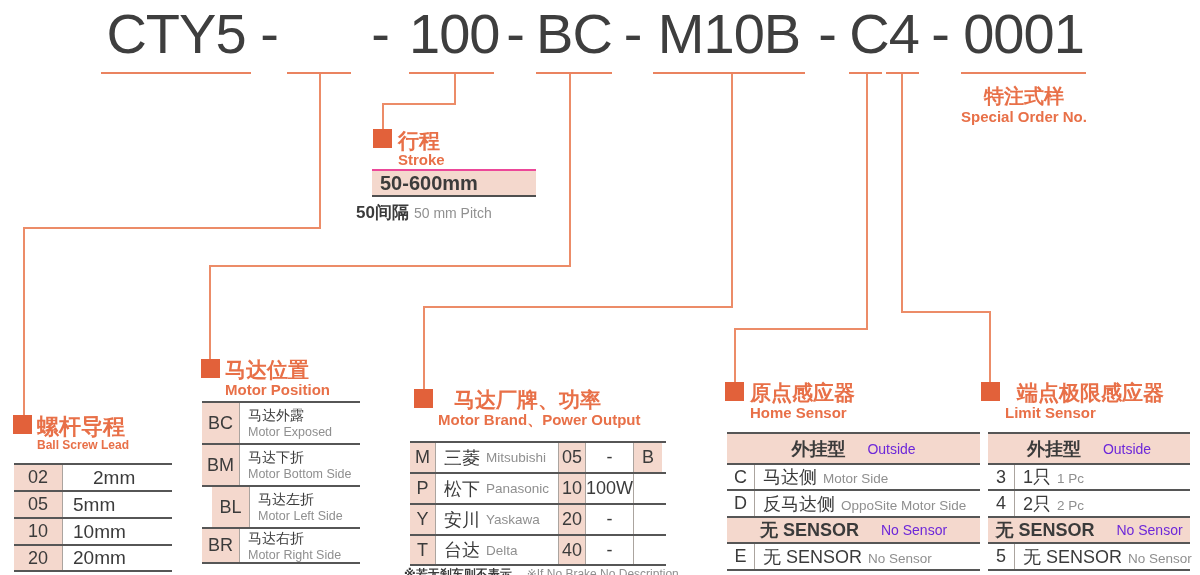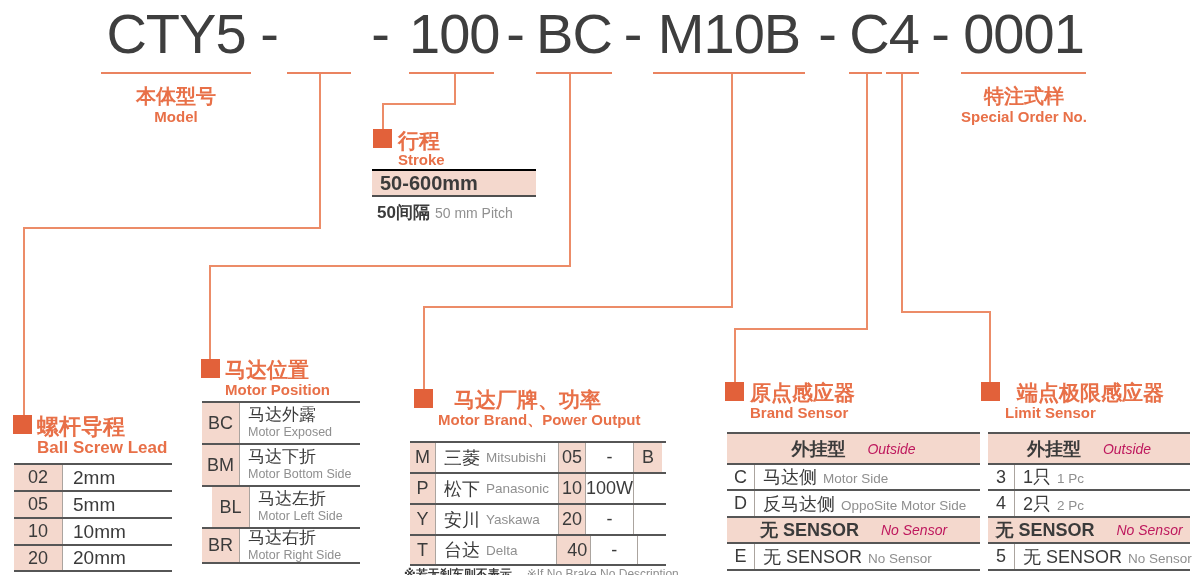--- a/index.html
+++ b/index.html
@@ -14,41 +14,41 @@
   .hline{position:absolute;height:2px;background:#EC8C68;}
   .sq{position:absolute;width:19px;height:19px;background:#E2613A;}
   
   .cnh{position:absolute;font-size:21px;font-weight:bold;color:#E87048;white-space:nowrap;}
   .enh{position:absolute;font-size:15px;font-weight:bold;color:#E87048;white-space:nowrap;}
   .lblwrap{position:absolute;text-align:center;}
   .lblcn{font-size:20px;font-weight:bold;color:#E87048;line-height:24px;}
   .lblen{font-size:15px;font-weight:bold;color:#E87048;line-height:18px;}
   
   .strokebox{position:absolute;left:372px;top:169px;width:156px;height:24px;background:#F4D8CD;
-             border-top:2px solid #000000;border-bottom:2px solid #4F4F4F;
+             border-top:2px solid #ec4899;border-bottom:2px solid #4F4F4F;
              line-height:24px;padding-left:8px;font-size:20px;font-weight:bold;color:#3B3B3B;box-sizing:content-box;}
-  .pitch{position:absolute;left:377px;top:201px;white-space:nowrap;}
+  .pitch{position:absolute;left:356px;top:201px;white-space:nowrap;}
   .pitch .cn{font-size:17px;font-weight:bold;color:#3B3B3B;}
   .pitch .en{font-size:14px;color:#909090;margin-left:5px;}
   
   .tbl{position:absolute;border-top:2px solid #565656;box-sizing:border-box;}
   .trow{display:flex;border-bottom:2px solid #565656;align-items:center;box-sizing:border-box;}
   .code{flex:0 0 auto;align-self:stretch;display:flex;align-items:center;justify-content:center;
         background:#F4D8CD;border-right:1px solid #ABA49F;font-size:18px;font-weight:500;color:#3B3B3B;}
   .code.white{background:#fff;}
   .val{padding-left:10px;font-size:19px;font-weight:500;color:#3B3B3B;white-space:nowrap;}
   .desc2{padding-left:8px;line-height:1;}
-  .desc2 .cn{display:block;font-size:17px;font-weight:500;color:#3B3B3B;line-height:19px;font-family:Liberation Mono, monospace;}
+  .desc2 .cn{display:block;font-size:14px;font-weight:500;color:#3B3B3B;line-height:19px;}
   .desc2 .en{display:block;font-size:12.5px;color:#8F8F8F;line-height:15px;}
   .inlinedesc{padding-left:8px;white-space:nowrap;}
   .inlinedesc .cn{font-size:18px;font-weight:500;color:#3B3B3B;}
   .inlinedesc .en{font-size:13.5px;color:#8F8F8F;margin-left:6px;}
   .band{justify-content:center;background:#F4D8CD;}
   .band .cn{font-size:18px;font-weight:bold;color:#3B3B3B;}
-  .band .en{font-size:14px;color:#be185d;margin-left:22px;font-style:italic;}
+  .band .en{font-size:14px;color:#6d28d9;margin-left:22px;}
   .cell{align-self:stretch;display:flex;align-items:center;justify-content:center;box-sizing:border-box;}
   .note{position:absolute;left:404px;top:564px;white-space:nowrap;}
   .note .cn{font-size:12px;font-weight:bold;color:#3B3B3B;}
   .note .en{font-size:12px;color:#8F8F8F;margin-left:3px;}
 </style>
 </head>
 <body>
 
 <div class="page">
 
@@ -91,42 +91,38 @@
   <div class="vline" style="left:423px;top:306px;height:84px;"></div>
 
   <div class="vline" style="left:866px;top:74px;height:256px;"></div>
   <div class="hline" style="left:734px;top:328px;width:134px;"></div>
   <div class="vline" style="left:734px;top:328px;height:55px;"></div>
 
   <div class="vline" style="left:901px;top:74px;height:239px;"></div>
   <div class="hline" style="left:901px;top:311px;width:90px;"></div>
   <div class="vline" style="left:989px;top:311px;height:72px;"></div>
 
-  <div class="lblwrap" style="left:101px;top:84px;width:150px;">
-    <div class="lblcn">本体型号</div>
-    <div class="lblen">Model</div>
-  </div>
   <div class="lblwrap" style="left:948px;top:84px;width:152px;">
     <div class="lblcn">特注式样</div>
     <div class="lblen">Special Order No.</div>
   </div>
 
   <div class="sq" style="left:373px;top:129px;"></div>
   <div class="cnh" style="left:398px;top:127px;">行程</div>
   <div class="enh" style="left:398px;top:151px;">Stroke</div>
   <div class="strokebox">50-600mm</div>
   <div class="pitch">
     <span class="cn">50间隔</span><span class="en">50 mm Pitch</span>
   </div>
 
   <div class="sq" style="left:13px;top:415px;"></div>
   <div class="cnh" style="left:37px;top:412px;font-size:22px;">螺杆导程</div>
-  <div class="enh" style="left:37px;top:438px;font-size:17px;">Ball Screw Lead</div>
+  <div class="enh" style="left:37px;top:438px;font-size:12px;">Ball Screw Lead</div>
   <div class="tbl" style="left:14px;top:463px;width:158px;">
-    <div class="trow" style="height:27px;">
+    <div class="trow" style="height:27px;gap:20px;">
       <div class="code" style="width:48px;">02</div>
       <div class="val">2mm</div>
     </div>
     <div class="trow" style="height:27px;">
       <div class="code" style="width:48px;">05</div>
       <div class="val">5mm</div>
     </div>
     <div class="trow" style="height:27px;">
       <div class="code" style="width:48px;">10</div>
       <div class="val">10mm</div>
@@ -204,32 +200,32 @@
       <div class="code" style="width:26px;">20</div>
       <div class="cell" style="width:48px;border-right:1px solid #ABA49F;font-size:18px;font-weight:500;color:#3B3B3B;">-</div>
       <div class="cell" style="width:28px;"></div>
     </div>
     <div class="trow" style="height:30px;">
       <div class="code" style="width:25px;">T</div>
       <div class="inlinedesc cell" style="width:123px;justify-content:flex-start;border-right:1px solid #ABA49F;">
         <span class="cn">台达</span>
           <span class="en">Delta</span>
       </div>
-      <div class="code" style="width:26px;padding-left:7px;">40</div>
+      <div class="code" style="width:26px;">40</div>
       <div class="cell" style="width:48px;border-right:1px solid #ABA49F;font-size:18px;font-weight:500;color:#3B3B3B;">-</div>
       <div class="cell" style="width:28px;"></div>
     </div>
   </div>
   <div class="note">
     <span class="cn">※若无刹车则不表示。</span><span class="en">※If No Brake,No Description.</span>
   </div>
 
   <div class="sq" style="left:725px;top:382px;"></div>
   <div class="cnh" style="left:750px;top:379px;">原点感应器</div>
-  <div class="enh" style="left:750px;top:404px;">Brand Sensor</div>
+  <div class="enh" style="left:750px;top:404px;">Home Sensor</div>
   <div class="tbl" style="left:727px;top:432px;width:253px;">
     <div class="trow band" style="height:31px;">
       <span class="cn">外挂型</span>
       <span class="en">Outside</span>
     </div>
     <div class="trow" style="height:26px;">
       <div class="code white" style="width:27px;">C</div>
       <div class="inlinedesc">
         <span class="cn">马达侧</span><span class="en">Motor Side</span>
       </div>

